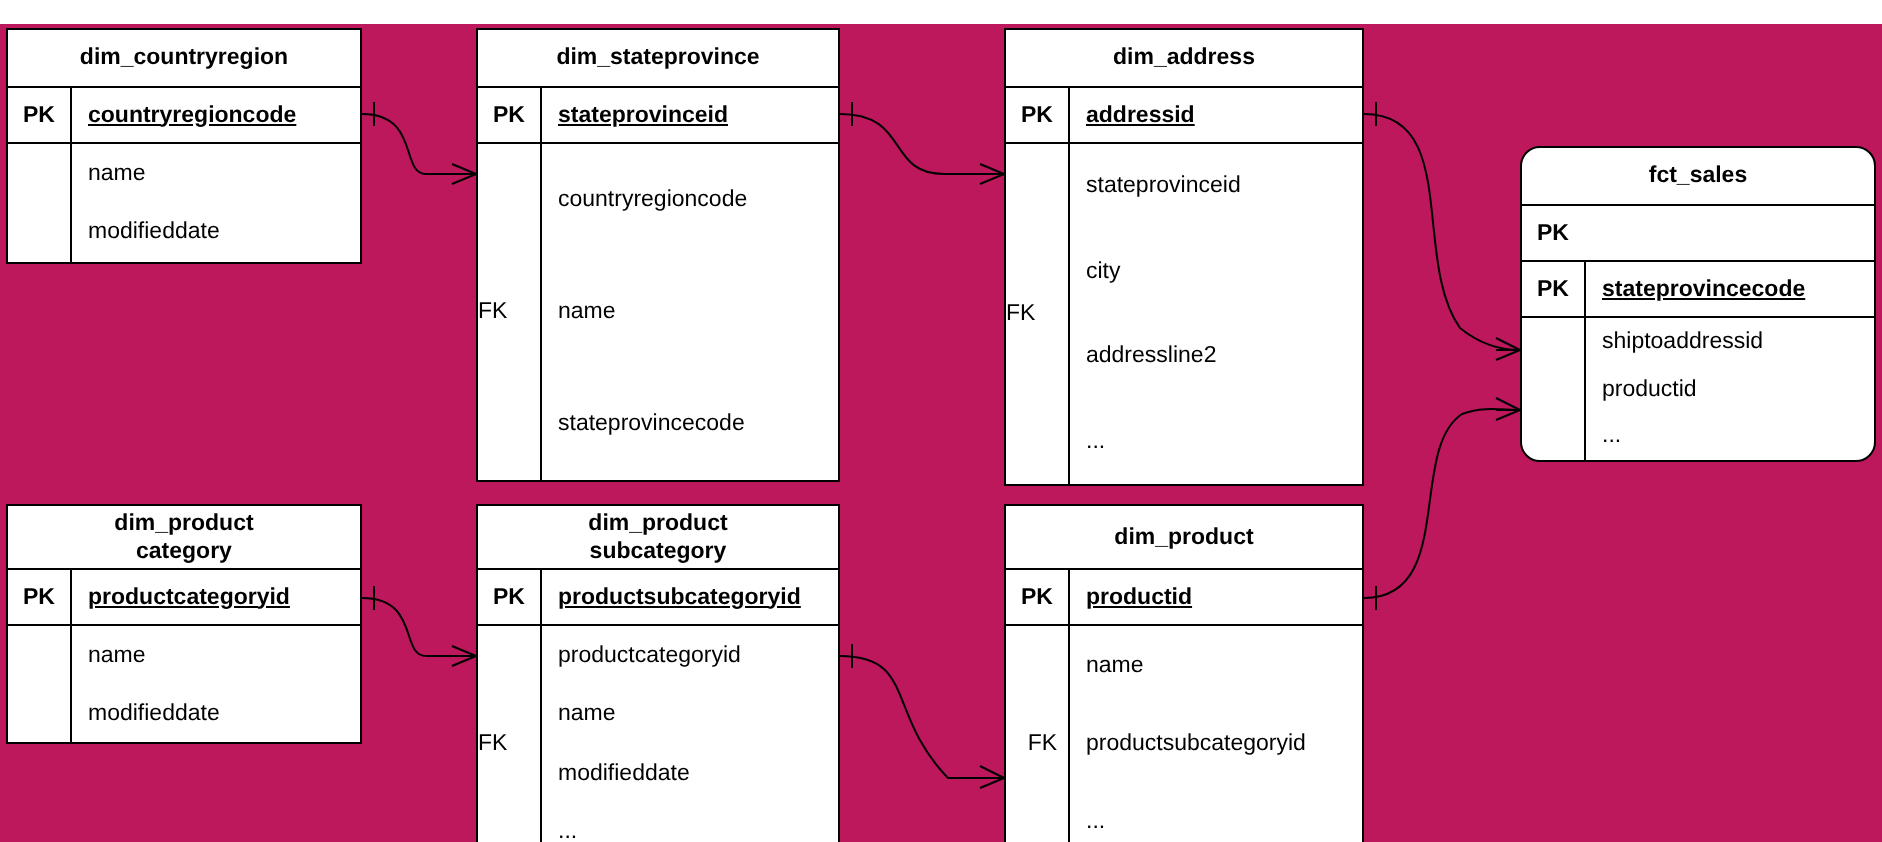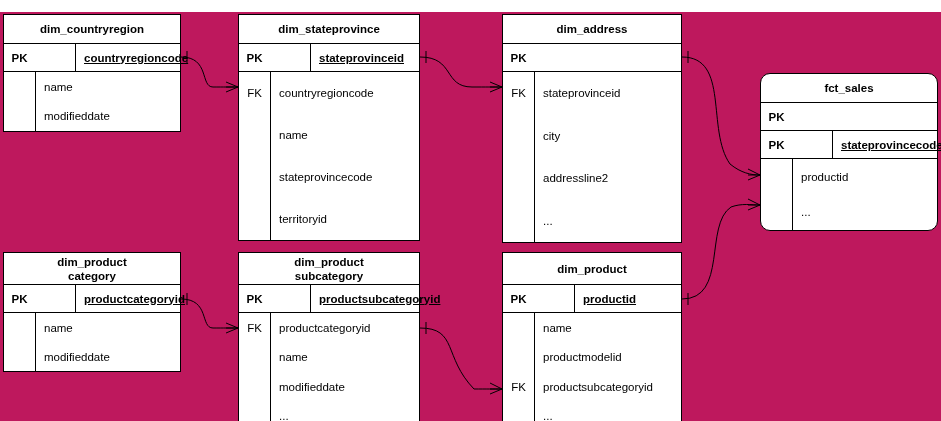--- a/index.html
+++ b/index.html
@@ -42,21 +42,20 @@
   .rows {
     flex: 1;
     display: flex;
     flex-direction: column;
   }
   .row {
     box-sizing: border-box;
     display: flex;
     align-items: flex-end;
     position: relative;
-    gap: 40px;
   }
   .row.keyrow {
     border-bottom: 1px solid #000000;
   }
   .row .keycell {
     box-sizing: border-box;
     width: 31px;
     flex: 0 0 31px;
     height: 100%;
     display: flex;
@@ -87,21 +86,21 @@
   .attrgroup {
     flex: 1;
     display: flex;
     flex-direction: row;
   }
   .attrgroup .keycol {
     box-sizing: border-box;
     width: 31px;
     flex: 0 0 31px;
     display: flex;
-    flex-direction: column;
+    flex-direction: row;
   }
   .attrgroup .keycol .kslot {
     flex: 1;
     display: flex;
     align-items: center;
     justify-content: center;
     font-size: 11.5px;
     color: #000000;
   }
   .attrgroup .namecol {
@@ -170,31 +169,31 @@
         <div class="keycol">
           <div class="kslot">FK</div>
           <div class="kslot"></div>
           <div class="kslot"></div>
           <div class="kslot"></div>
         </div>
         <div class="namecol">
           <div class="nslot">countryregioncode</div>
           <div class="nslot">name</div>
           <div class="nslot">stateprovincecode</div>
-          <div class="nslot">territoryid</div>
         </div>
       </div>
     </div>
   </div>
 
   <div class="entity" style="left:502px; top:2px; width:180px; height:229px;">
     <div class="entity-title" style="height:29px;">dim_address</div>
     <div class="rows">
       <div class="row keyrow" style="height:28px;">
         <div class="keycell bold">PK</div>
+        <div class="namecell pk">addressid</div>
       </div>
       <div class="attrgroup">
         <div class="keycol">
           <div class="kslot">FK</div>
           <div class="kslot"></div>
           <div class="kslot"></div>
           <div class="kslot"></div>
         </div>
         <div class="namecol">
           <div class="nslot">stateprovinceid</div>
@@ -216,20 +215,21 @@
         <div class="keycell bold">PK</div>
         <div class="namecell pk">stateprovincecode</div>
       </div>
       <div class="attrgroup">
         <div class="keycol">
           <div class="kslot"></div>
           <div class="kslot"></div>
           <div class="kslot"></div>
         </div>
         <div class="namecol">
+          <div class="nslot">shiptoaddressid</div>
           <div class="nslot">productid</div>
           <div class="nslot">...</div>
         </div>
       </div>
     </div>
   </div>
 
   <div class="entity" style="left:3px; top:240px; width:178px; height:120px;">
     <div class="entity-title" style="height:32px;">dim_product
 category</div>
@@ -285,21 +285,20 @@
       </div>
       <div class="attrgroup">
         <div class="keycol">
           <div class="kslot"></div>
           <div class="kslot"></div>
           <div class="kslot">FK</div>
           <div class="kslot"></div>
         </div>
         <div class="namecol">
           <div class="nslot">name</div>
-          <div class="nslot">productmodelid</div>
           <div class="nslot">productsubcategoryid</div>
           <div class="nslot">...</div>
         </div>
       </div>
     </div>
   </div>
 
   <svg id="edges" viewBox="0 0 941 421" xmlns="http://www.w3.org/2000/svg">
 
     <g>

